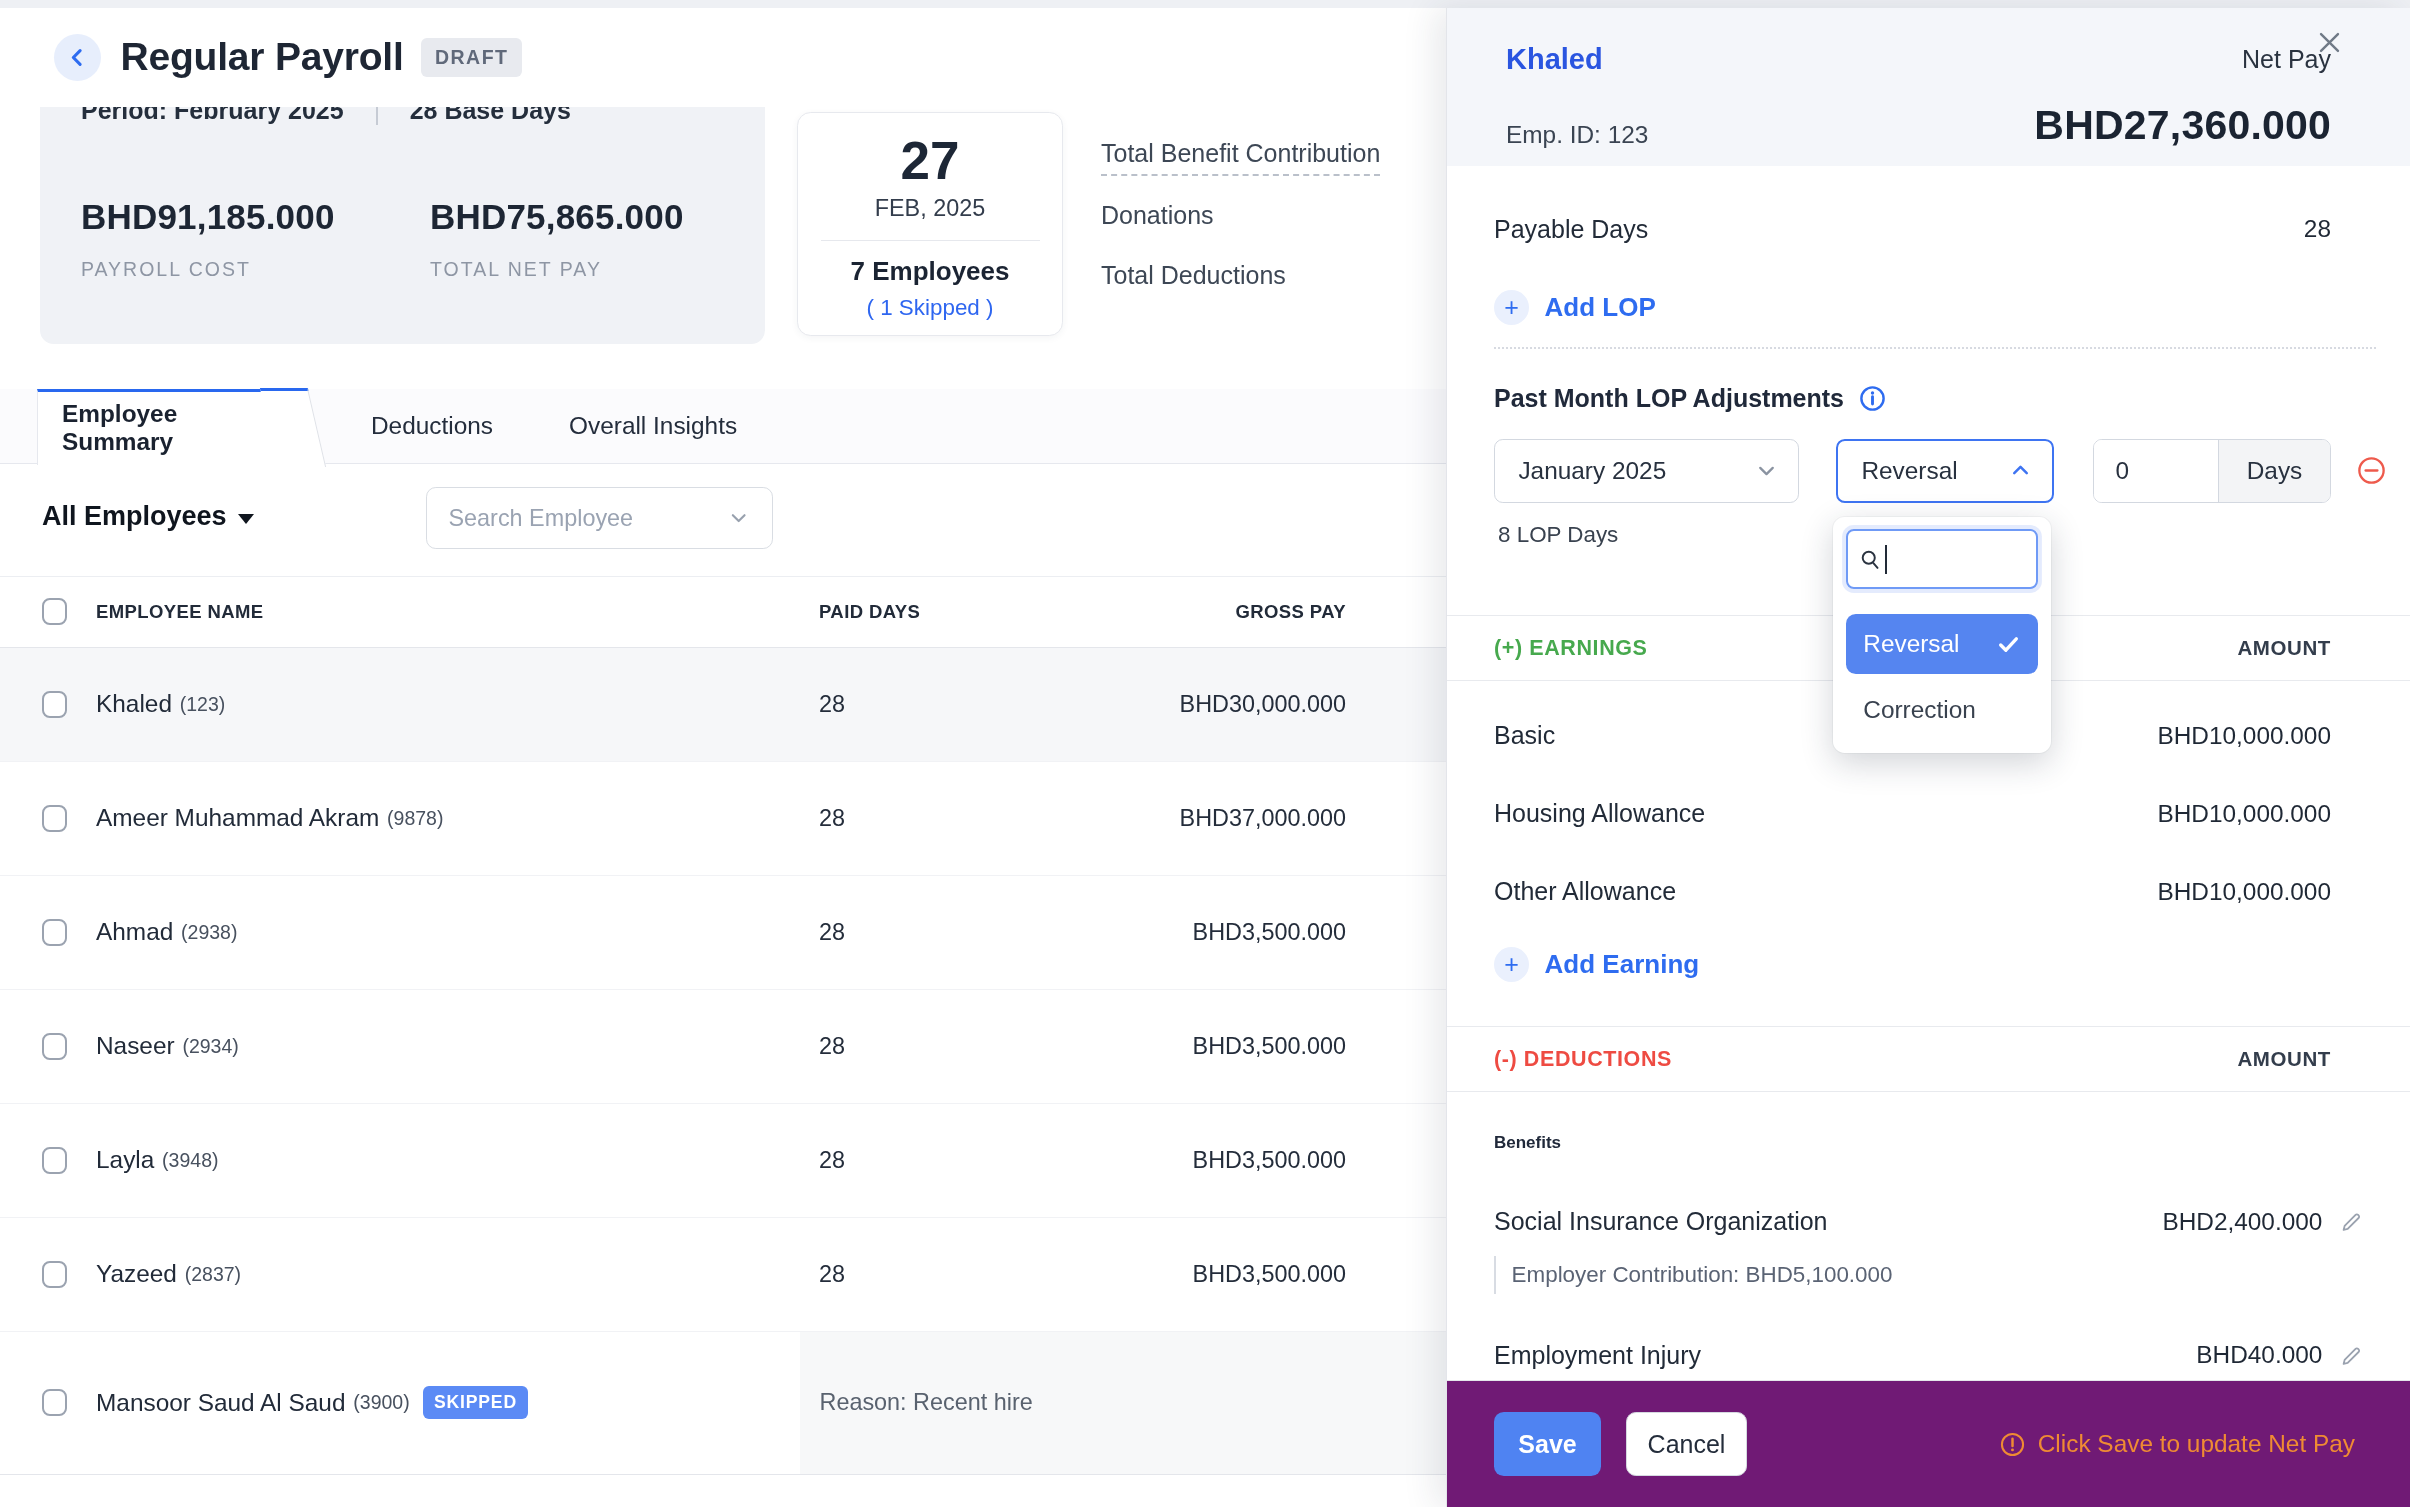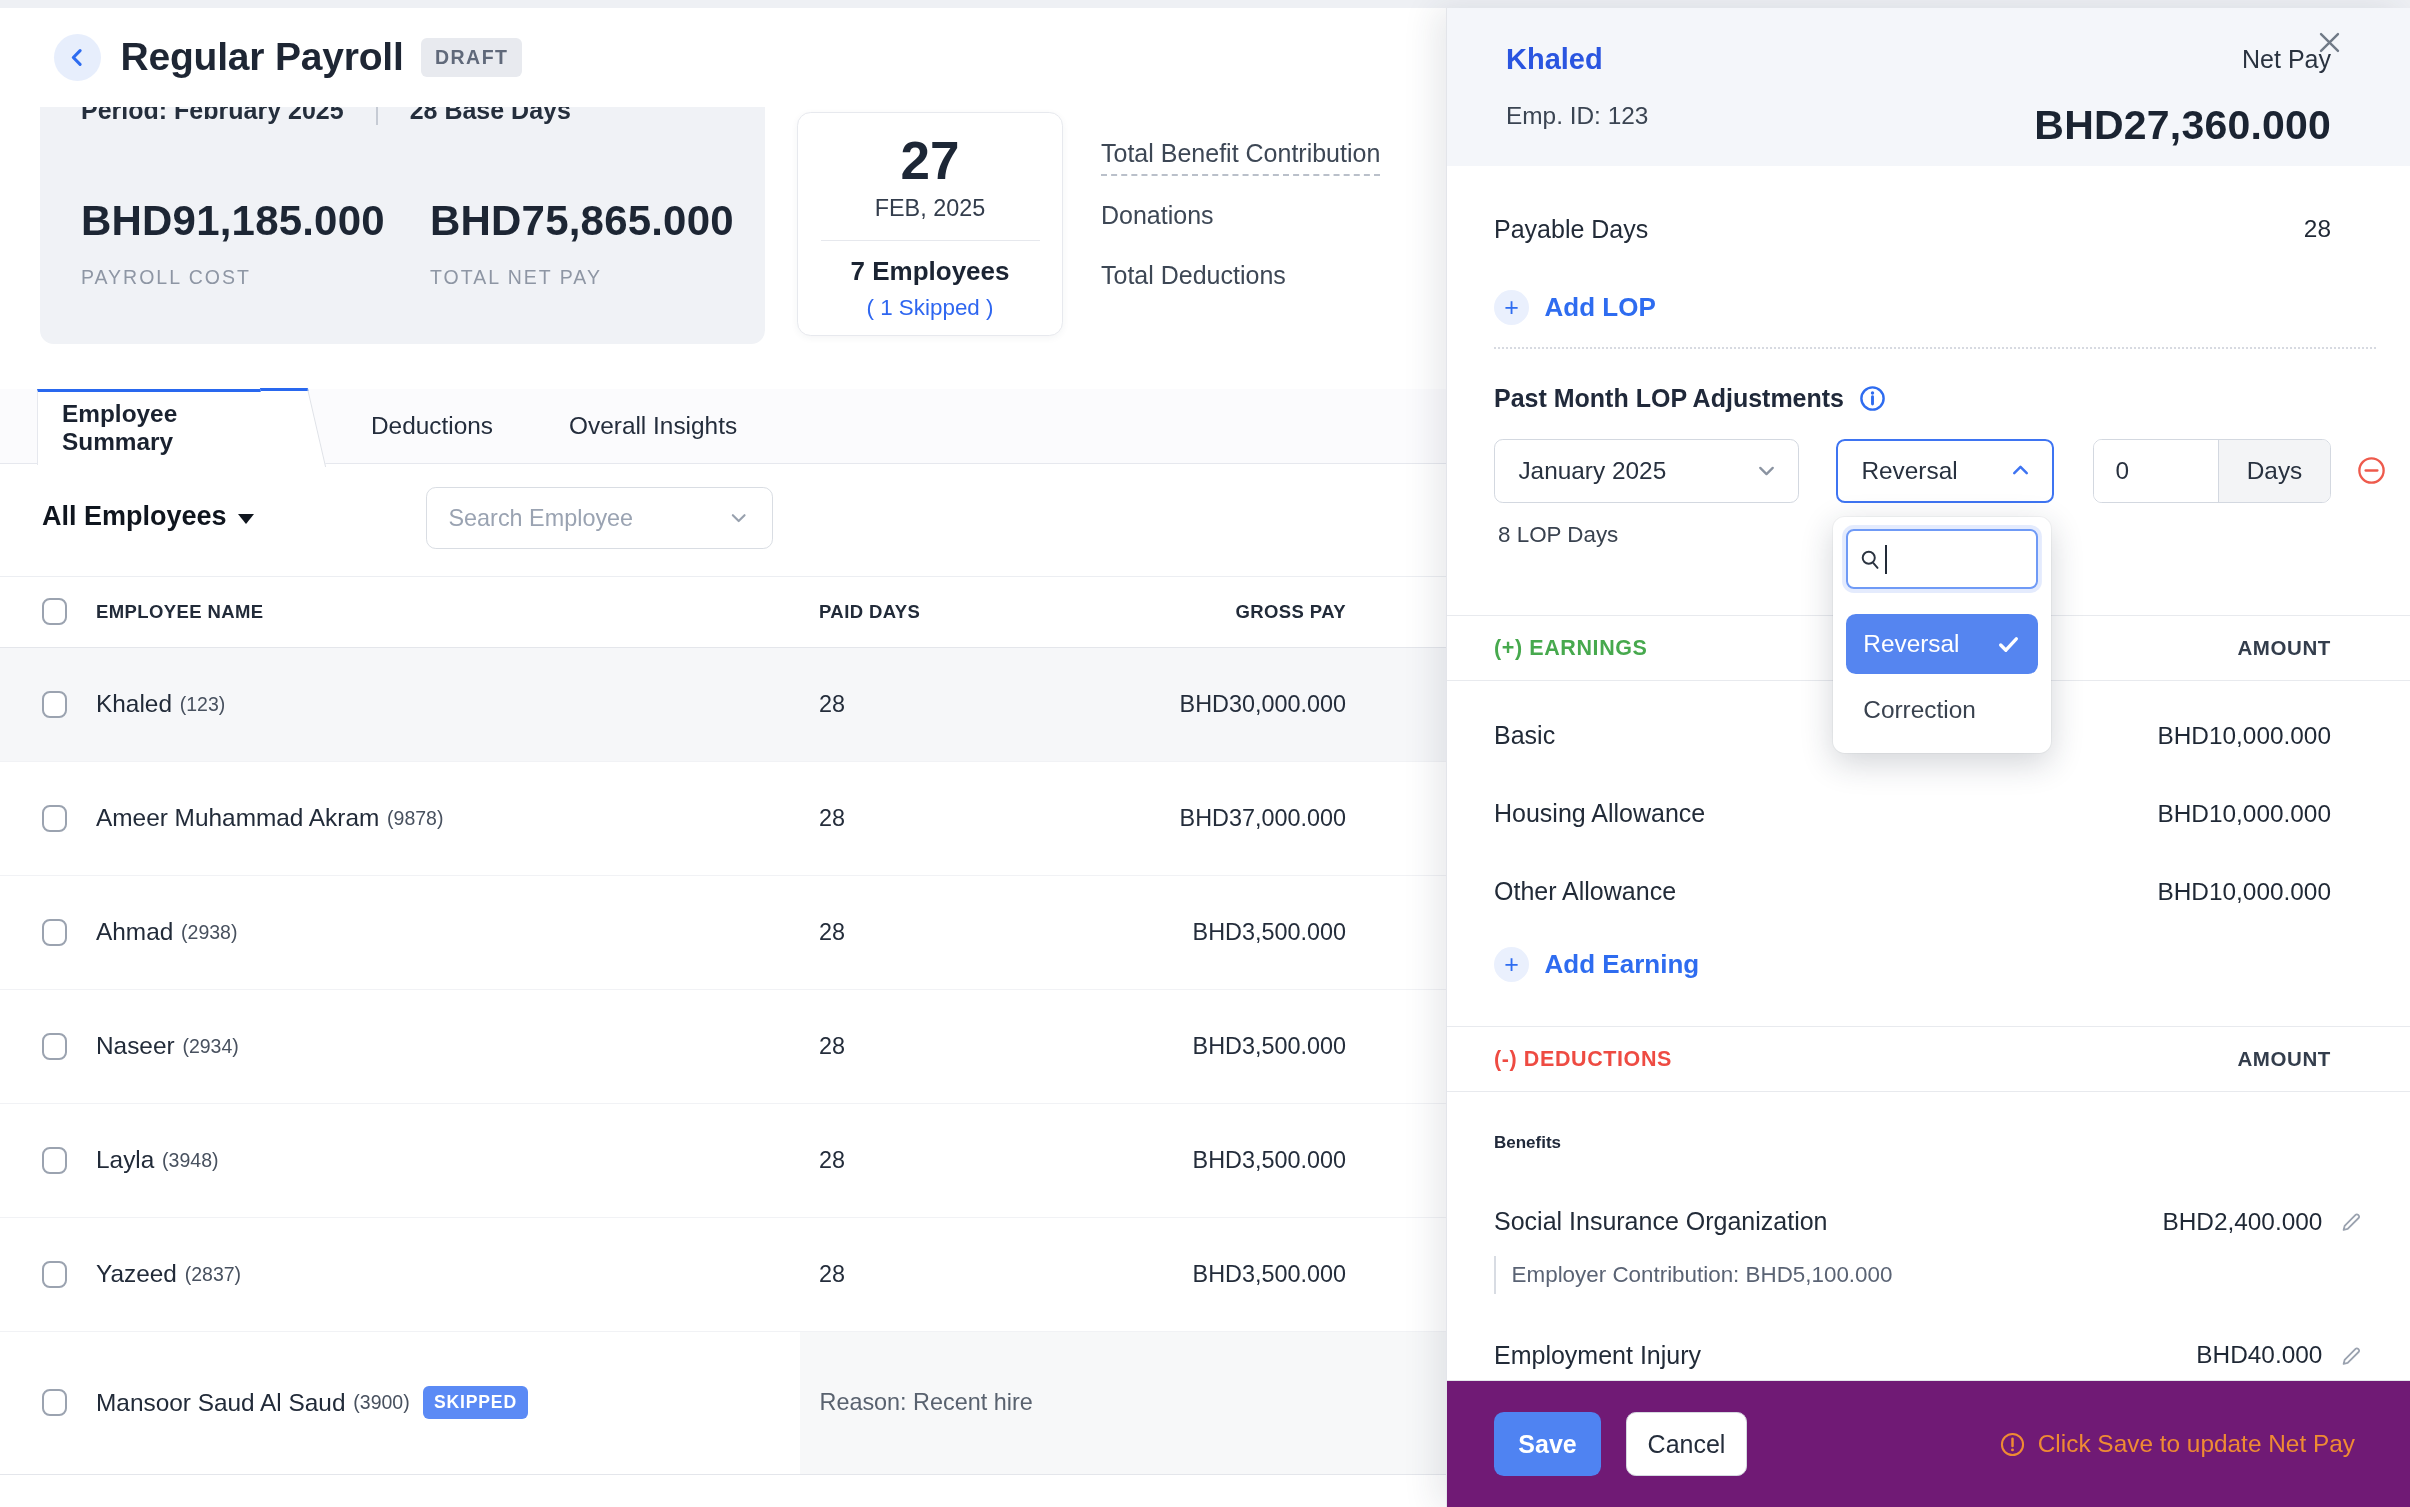--- a/index.html
+++ b/index.html
@@ -12,21 +12,21 @@
   .app-header { position:absolute; left:0; top:0; width:100%; height:99px; background:#fff; z-index:6; display:flex; align-items:center; padding-left:54px; }
   .back-btn { width:47px; height:47px; border-radius:50%; background:#e7eefc; display:flex; align-items:center; justify-content:center; cursor:pointer; flex:0 0 auto; }
   .page-title { font-size:39px; font-weight:600; color:#1e2634; margin-left:19.5px; letter-spacing:-0.2px; }
   .draft-badge { margin-left:17.6px; background:#e8eaef; color:#60697a; font-size:19.5px; font-weight:600; letter-spacing:1.5px; border-radius:5.9px; padding:7.8px 13.7px; }
 
   .summary-card { position:absolute; left:40px; top:43px; width:725px; height:293px; background:#f0f2f6; border-radius:13.7px; z-index:1; }
   .period-line { position:absolute; left:41px; top:45px; display:flex; align-items:center; gap:32px; font-size:25px; font-weight:700; color:#242e3c; }
   .period-sep { width:2px; height:29px; background:#c6cbd4; }
   .amounts-row { position:absolute; left:41px; top:146px; display:flex; }
   .amount-col { width:349px; }
-  .amount-value { font-size:42px; font-weight:600; color:#1d2634; letter-spacing:0.2px; }
+  .amount-value { font-size:35px; font-weight:600; color:#1d2634; letter-spacing:0.2px; }
   .amount-label { margin-top:21.5px; font-size:19.5px; font-weight:500; color:#8e96a4; letter-spacing:2px; }
 
   .date-card { position:absolute; left:797px; top:104px; width:266px; height:224px; background:#fff; border:1px solid #e7e9ee; border-radius:13.7px; box-shadow:0 2px 7.8px rgba(40,50,70,.05); text-align:center; z-index:1; }
   .date-day { font-size:53px; font-weight:600; color:#1d2736; margin-top:17.6px; }
   .date-month { font-size:23.4px; color:#333d4c; margin-top:3.9px; }
   .date-divider { width:219px; height:1px; background:#e6e8ed; margin:17.6px auto 0; }
   .date-emp { font-size:26px; font-weight:600; color:#1b2433; margin-top:15.6px; }
   .date-skipped { font-size:22.4px; color:#2e66f0; margin-top:7.8px; cursor:pointer; }
 
   .quick-links { position:absolute; left:1101px; top:131px; display:flex; flex-direction:column; gap:25px; z-index:1; }
@@ -64,21 +64,21 @@
   .skip-badge { margin-left:13.7px; background:#5b8af5; color:#fff; font-size:17.6px; font-weight:700; letter-spacing:0.8px; border-radius:5.9px; padding:5.9px 10.7px; }
   .reason-panel { position:absolute; left:800px; top:0; bottom:0; right:0; background:#f7f8f9; display:flex; align-items:center; }
   .reason-text { margin-left:19.5px; font-size:23.4px; color:#59626f; }
 
   
   .drawer { position:absolute; left:1446px; top:7.8px; width:965px; height:1500px; background:#fff; border-left:1px solid #e3e5ea; box-shadow:-11.7px 0 31px rgba(40,50,70,.10); z-index:10; }
   .drawer-header { position:relative; height:158px; background:#f4f6fa; padding:0 80px 0 59px; }
   .dh-row1 { position:absolute; left:59px; right:80px; top:35px; display:flex; justify-content:space-between; align-items:center; }
   .emp-name-link { font-size:29px; font-weight:700; color:#2a55e0; cursor:pointer; }
   .netpay-label { font-size:25px; color:#2a3340; }
-  .dh-row2 { position:absolute; left:59px; right:80px; top:94px; display:flex; justify-content:space-between; align-items:flex-start; }
+  .dh-row2 { position:absolute; left:59px; right:80px; top:94px; display:flex; justify-content:space-between; align-items:flex-end; }
   .emp-id { font-size:24.4px; color:#3a4452; }
   .netpay-value { font-size:41px; font-weight:700; color:#1b2432; letter-spacing:0.2px; }
   .close-btn { position:absolute; right:60px; top:13.7px; width:43px; height:43px; display:flex; align-items:center; justify-content:center; cursor:pointer; }
 
   .drawer-body { position:relative; }
   .row-flex { display:flex; justify-content:space-between; align-items:center; padding:0 80px 0 47px; }
   .payable-row { margin-top:47px; height:33px; }
   .lbl-25 { font-size:25px; color:#222b38; }
   .val-25 { font-size:24.4px; color:#1f2835; }
 

